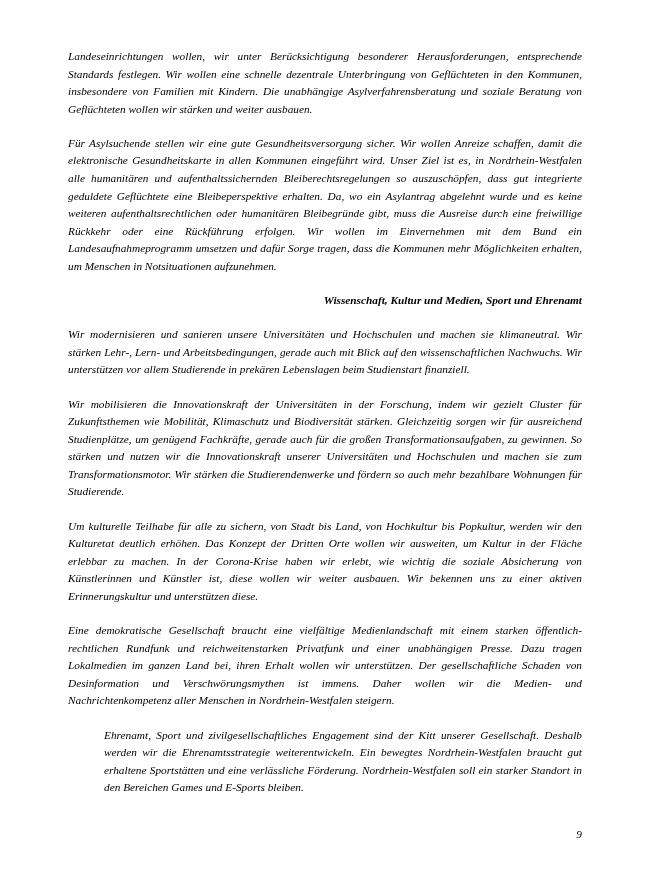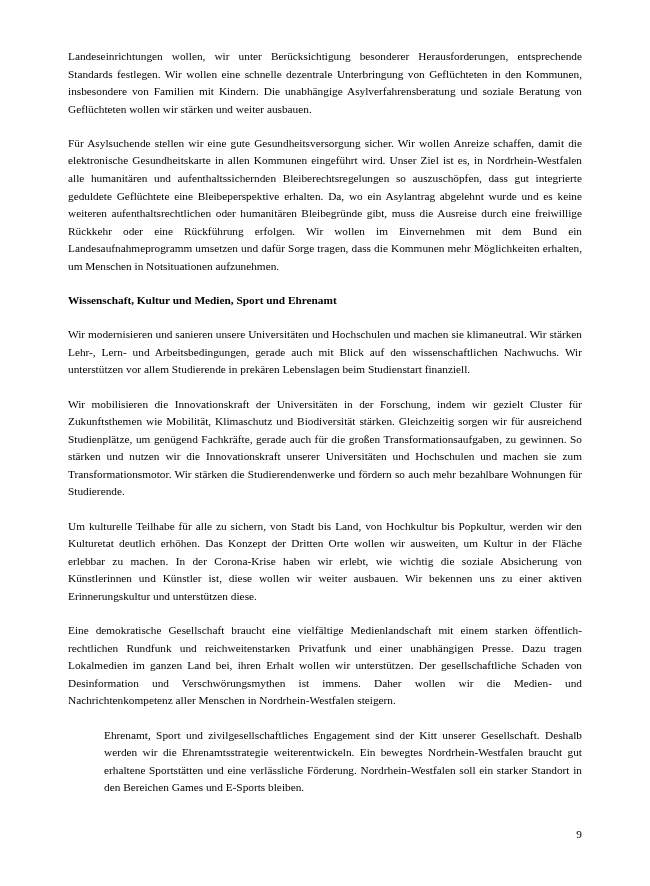--- a/index.html
+++ b/index.html
@@ -10,20 +10,21 @@
   body {
     font-family: "Liberation Serif", serif;
   }
   .page {
     position: relative;
     width: 650px;
     height: 886px;
     background: #ffffff;
     box-sizing: border-box;
     overflow: hidden;
+    font-style: italic;
   }
   .content {
     position: absolute;
     left: 68px;
     top: 48px;
     width: 514px;
   }
   .para {
     font-size: 11.3px;
     line-height: 17.6px;
@@ -35,21 +36,21 @@
   .para:last-child {
     margin-bottom: 0;
     margin-left: 36px;
   }
   .heading {
     font-size: 11.3px;
     line-height: 17.6px;
     font-weight: bold;
     color: #000000;
     margin: 0 0 16.5px 0;
-    text-align: left;
+    text-align: right;
   }
   .page-number {
     position: absolute;
     right: 68px;
     top: 828px;
     font-size: 11.3px;
     color: #000000;
     text-align: right;
     font-family: "Liberation Serif", serif;
   }

